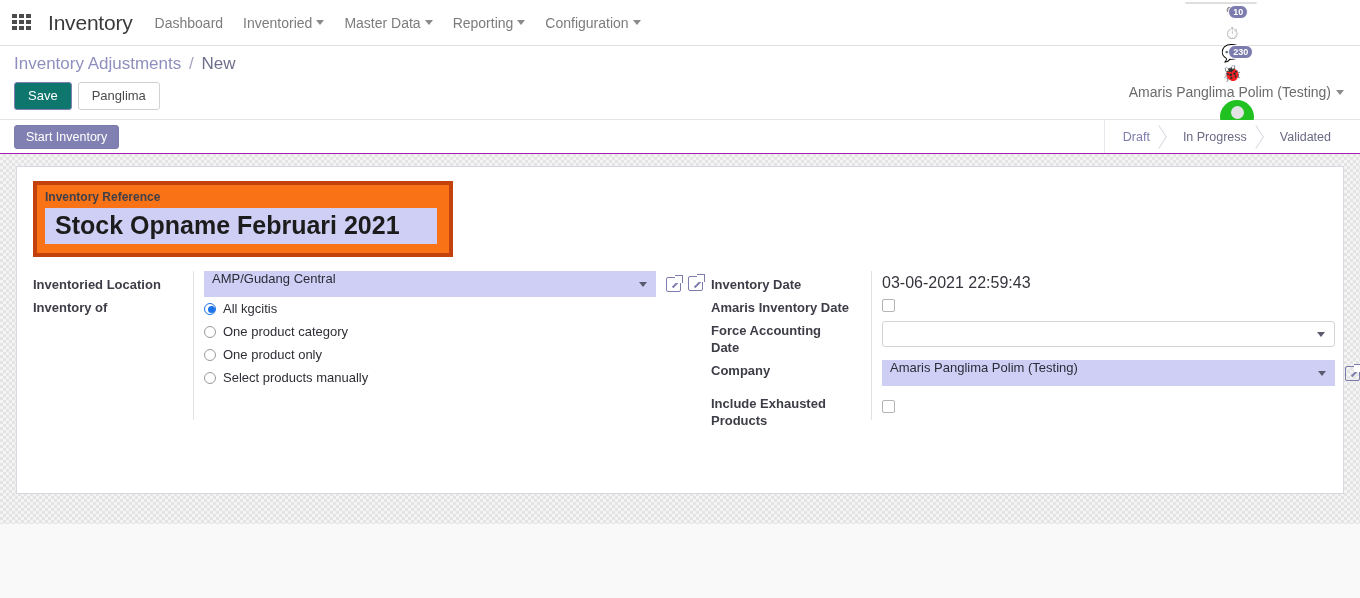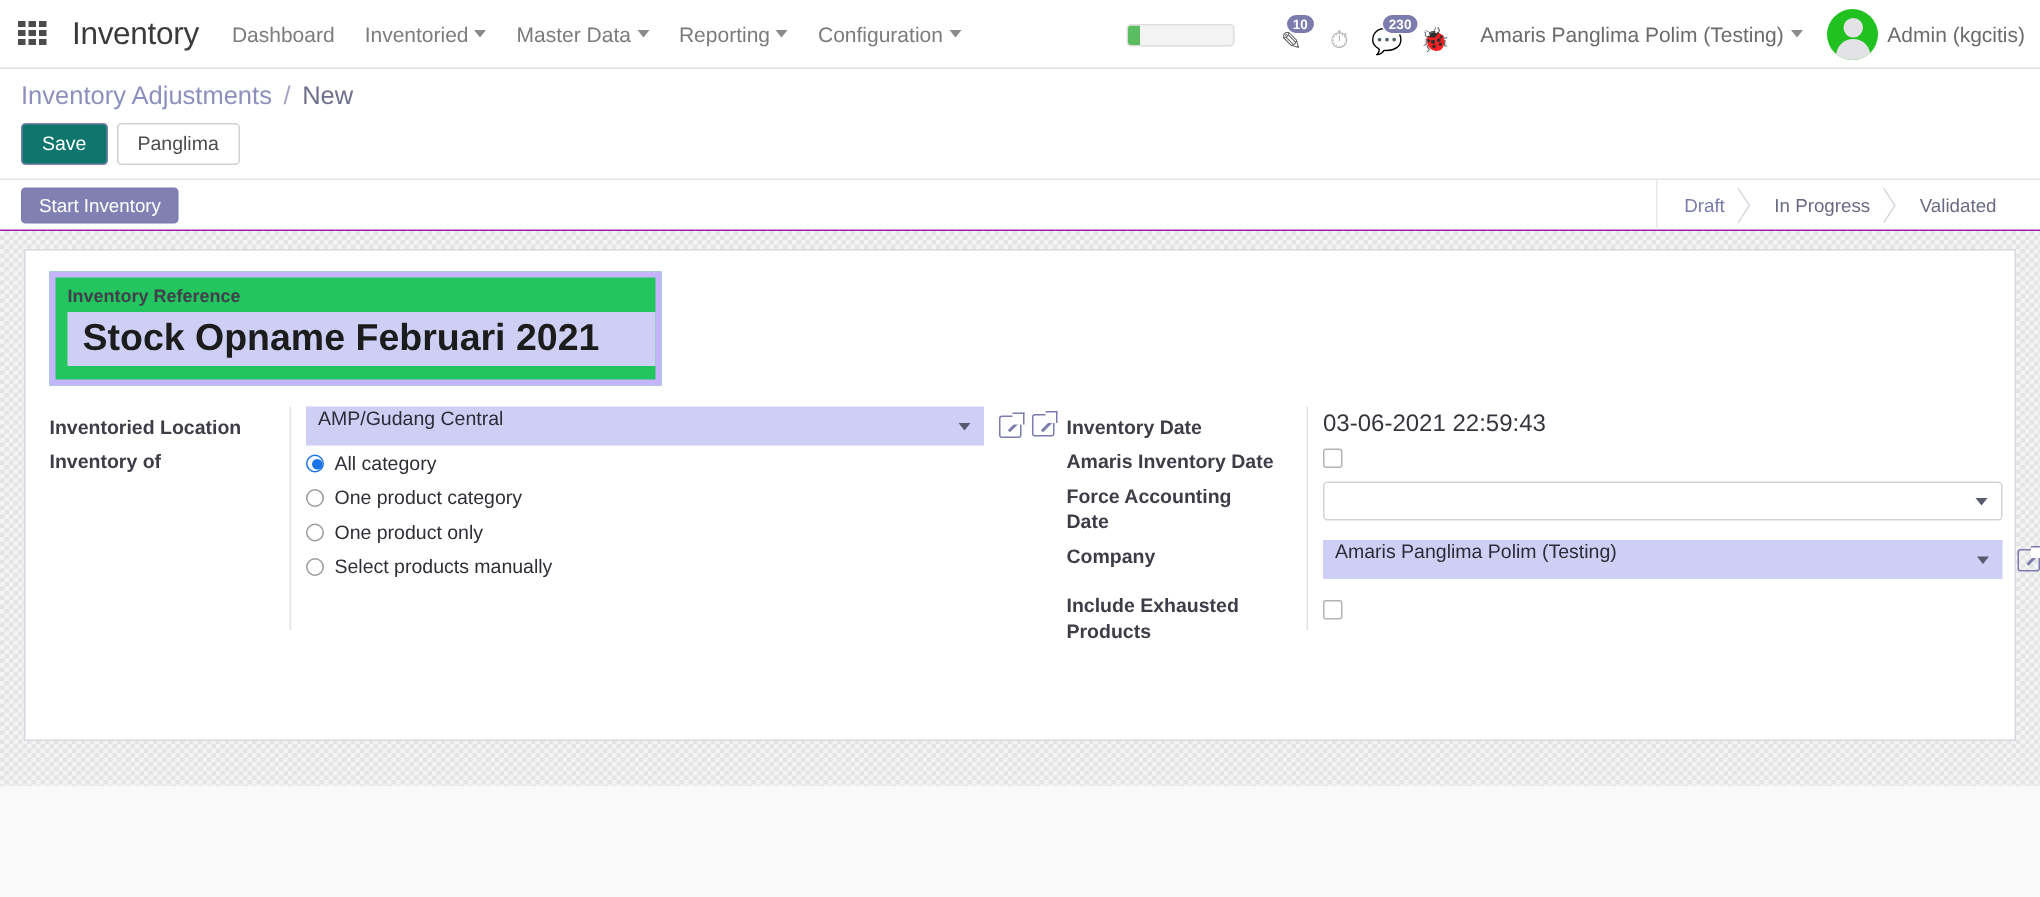--- a/index.html
+++ b/index.html
@@ -57,20 +57,21 @@
     border-top: 5px solid #8a8a8a;
     display: inline-block;
   }
 
   .nav-right {
     margin-left: auto;
     display: flex;
     align-items: center;
     gap: 0px;
     height: 100%;
+    flex-direction: column;
   }
   .progress-wrap {
     width: 72px; height: 15px;
     background: #f3f3f3;
     border: 1px solid #dedede;
     border-radius: 3px;
     overflow: hidden;
     margin-right: 22px;
     margin-top: 2px;
   }
@@ -238,25 +239,25 @@
   .sheet {
     background: #fff;
     border: 1px solid #d8d8e0;
     height: 328px;
     padding: 14px 16px;
     position: relative;
   }
 
   
   .highlight-box {
-    border: 4px solid #c4b5fd;
-    padding: 5px 0 9px 8px;
+    border: 4px solid #c2410c;
+    padding: 5px 12px 9px 8px;
     display: inline-block;
     margin: 0 0 14px 0;
-    background: #22c55e;
+    background: #f97316;
   }
   .field-label-small {
     font-size: 12px;
     font-weight: bold;
     color: #40404a;
     margin-bottom: 4px;
   }
   .ref-input {
     background: #cfcff5;
     border: none;
@@ -506,21 +507,21 @@
           <div class="frow" style="align-items:center;">
             <div class="select-box" style="width:452px;">
               <span>AMP/Gudang Central</span>
               <span class="sel-caret"></span>
             </div>
             <div class="ext-link" style="margin-left:10px;"></div>
           </div>
 
           <div class="radio-row">
             <span class="radio checked"></span>
-            <span class="radio-label">All category</span>
+            <span class="radio-label">All kgcitis</span>
           </div>
           <div class="radio-row">
             <span class="radio"></span>
             <span class="radio-label">One product category</span>
           </div>
           <div class="radio-row">
             <span class="radio"></span>
             <span class="radio-label">One product only</span>
           </div>
           <div class="radio-row">

